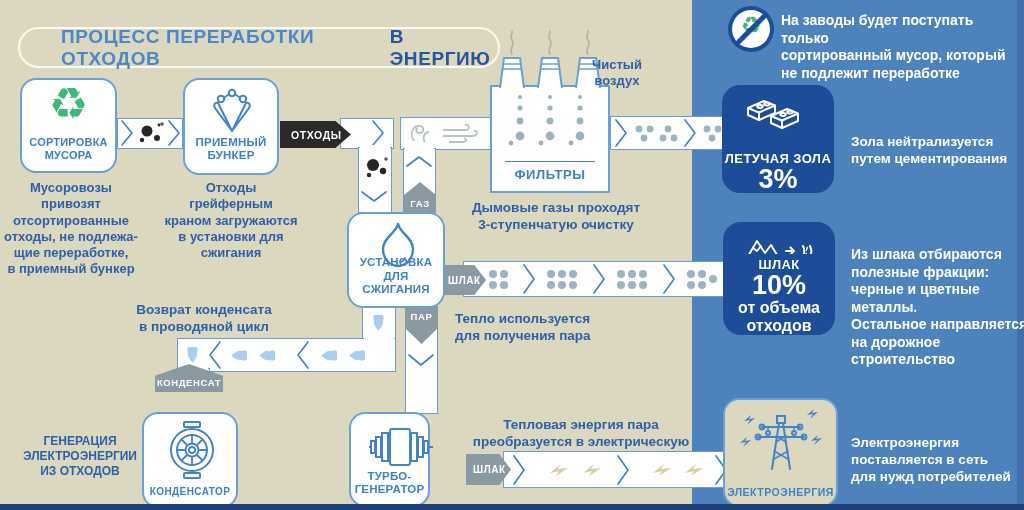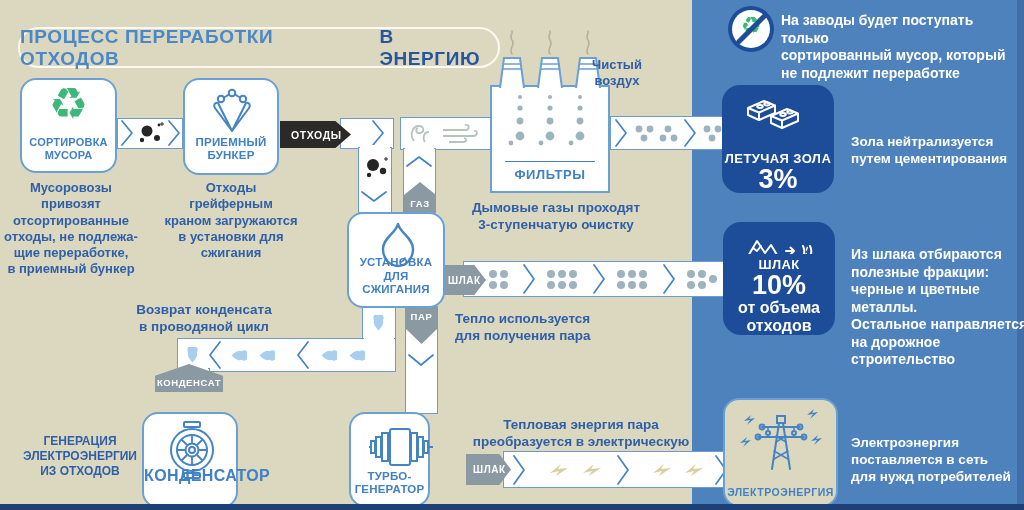--- a/index.html
+++ b/index.html
@@ -5,21 +5,21 @@
   html,body{margin:0;padding:0;background:#888;}
   .stage{position:relative;width:1024px;height:510px;background:#dcd8bf;overflow:hidden;
          font-family:"Liberation Sans",sans-serif;margin:0 auto;}
   .abs{position:absolute;}
   .blue-panel{left:692px;top:0;width:332px;height:510px;background:#4d82bc;}
   .right-strip{left:1017px;top:0;width:7px;height:510px;background:#3f6ea8;}
   .bottom-bar{left:0;top:504px;width:1024px;height:6px;background:#1d4077;}
 
   .title-pill{left:18px;top:27px;width:482px;height:41px;border:2px solid #fbf9f0;border-radius:22px;
     display:flex;align-items:center;justify-content:center;gap:8px;box-sizing:border-box;}
-  .title-main{color:#4a88c8;font-size:19px;font-weight:600;letter-spacing:.6px;}
+  .title-main{color:#4a88c8;font-size:19px;font-weight:600;letter-spacing:.6px;margin-left:41px;}
   .title-accent{color:#27559e;font-size:19px;font-weight:800;letter-spacing:.6px;}
 
   .pipe{position:absolute;background:#fff;border:1.5px solid #6b9bd0;box-sizing:border-box;}
   .patch{position:absolute;background:#fff;}
   .chev polyline{fill:none;stroke:#4584c4;stroke-width:1.7;stroke-linecap:round;stroke-linejoin:round;}
 
   .box{position:absolute;background:#fff;border:2px solid #6ba0d4;border-radius:16px;box-sizing:border-box;}
   .box-sq{border-radius:0;}
   .box-label{position:absolute;left:0;right:0;text-align:center;color:#4080c4;font-weight:800;
     font-size:11.5px;line-height:1.18;letter-spacing:.2px;white-space:pre-line;}
@@ -341,21 +341,21 @@
         <rect x="21" y="52" width="16" height="5" rx="1"></rect>
       <circle cx="29" cy="29" r="21" fill="none"></circle>
         <circle cx="29" cy="29" r="15" fill="none"></circle>
       <g stroke-width="1.8">
         <path d="M29 14 V22.5 M29 35.5 V44 M14 29 H22.5 M35.5 29 H44"></path>
         <path d="M18.5 18.5 L24 24 M39.5 18.5 L34 24 M18.5 39.5 L24 34 M39.5 39.5 L34 34"></path>
       </g>
       <circle cx="29" cy="29" r="6.5" fill="#fff"></circle>
         <circle cx="29" cy="29" r="3" fill="none"></circle>
     </svg>
-    <div class="box-label" style="bottom:20px;font-size:16px;letter-spacing:.4px;">КОНДЕНСАТОР</div>
+    <div class="box-label" style="bottom:8px;font-size:10px;letter-spacing:.4px;">КОНДЕНСАТОР</div>
   </div>
 
   <div class="box" style="left:349px;top:412px;width:81px;height:95px;">
     <svg width="66" height="42" style="position:absolute;left:17px;top:12px;" stroke="#4584c4" stroke-width="2" fill="#fff">
       <path d="M1 21 H65" fill="none"></path>
       <rect x="3" y="15" width="4" height="12"></rect>
         <rect x="8" y="11" width="5" height="20"></rect>
       <rect x="14" y="7" width="6" height="28"></rect>
         <rect x="22" y="3" width="20" height="36" rx="2"></rect>
       <rect x="43" y="7" width="6" height="28"></rect>

